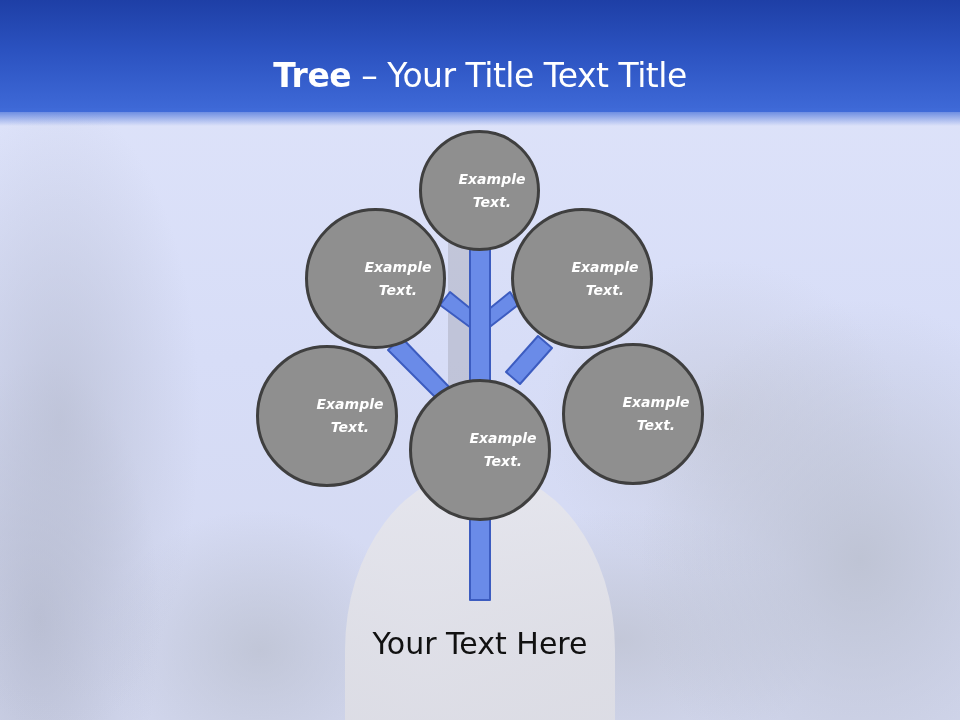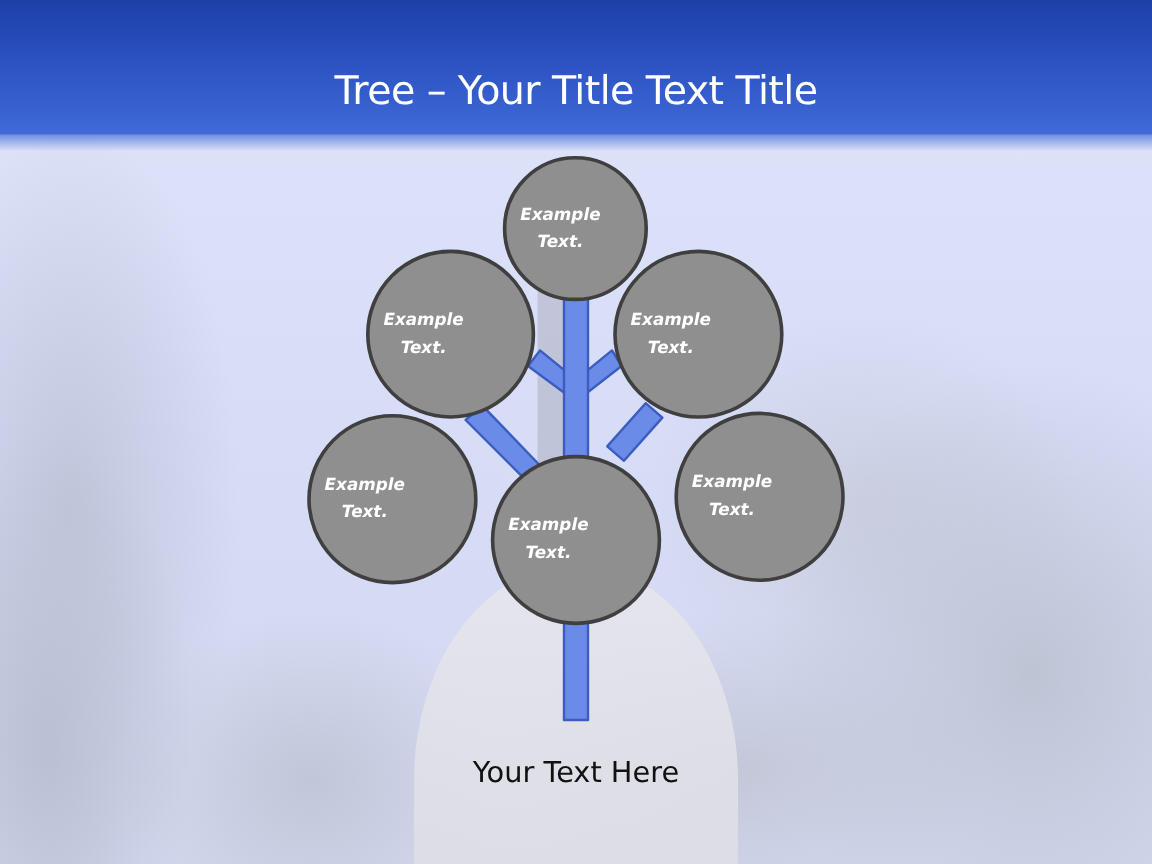--- a/index.html
+++ b/index.html
@@ -36,34 +36,34 @@
     .header-fade {
       position: absolute; left: 0; top: 108px; width: 960px; height: 18px;
       background: linear-gradient(180deg, rgba(63,106,216,0.9) 0%, rgba(63,106,216,0) 100%);
     }
     .title {
       position: absolute; left: 0; top: 54px; width: 960px; text-align: center;
       color: #ffffff; font-size: 33px; line-height: 44px;
       font-family: "DejaVu Sans", sans-serif;
       letter-spacing: -0.5px;
     }
-    .title .bold { font-weight: normal; }
+    .title .bold { font-weight: bold; }
     .branches { position: absolute; left: 0; top: 0; width: 960px; height: 720px; }
     .node {
       position: absolute; border-radius: 50%;
       background: #8f8f8f; border: 3px solid #3f3f3f; box-sizing: border-box;
-      display: flex; align-items: center; justify-content: flex-start;
+      display: flex; align-items: center; justify-content: flex-end;
       text-align: center; color: #ffffff;
       font-family: "DejaVu Sans", sans-serif; font-weight: bold; font-style: italic;
       font-size: 14px; line-height: 23px;
     }
     .node span { display: block; width: 90px; }
     .footer-text {
       position: absolute; left: 280px; top: 622px; width: 400px; text-align: center;
-      font-family: "DejaVu Sans", sans-serif; font-size: 24px; color: #111111;
+      font-family: "DejaVu Sans", sans-serif; font-size: 30px; color: #111111;
       line-height: 44px;
     }
   </style>
 </head>
 <body>
 
 <div class="bg"></div>
 <div class="statue-figure"></div>
 <div class="statue"></div>
 

